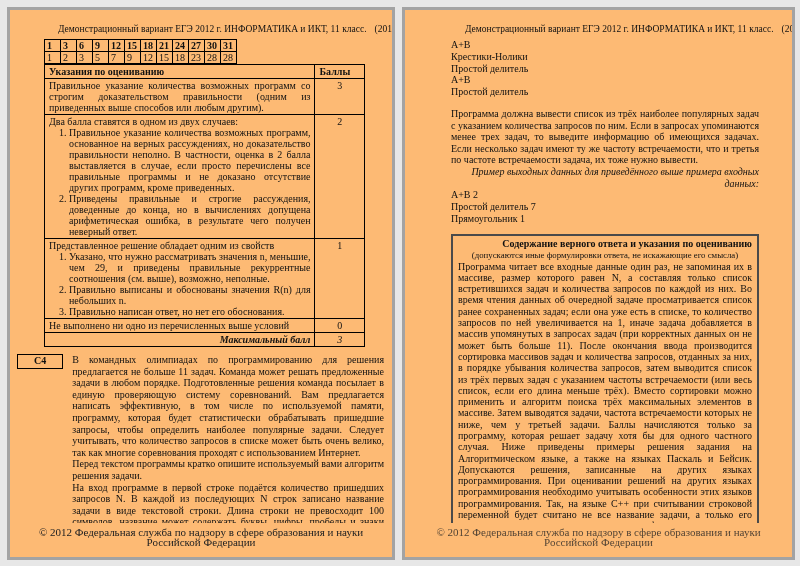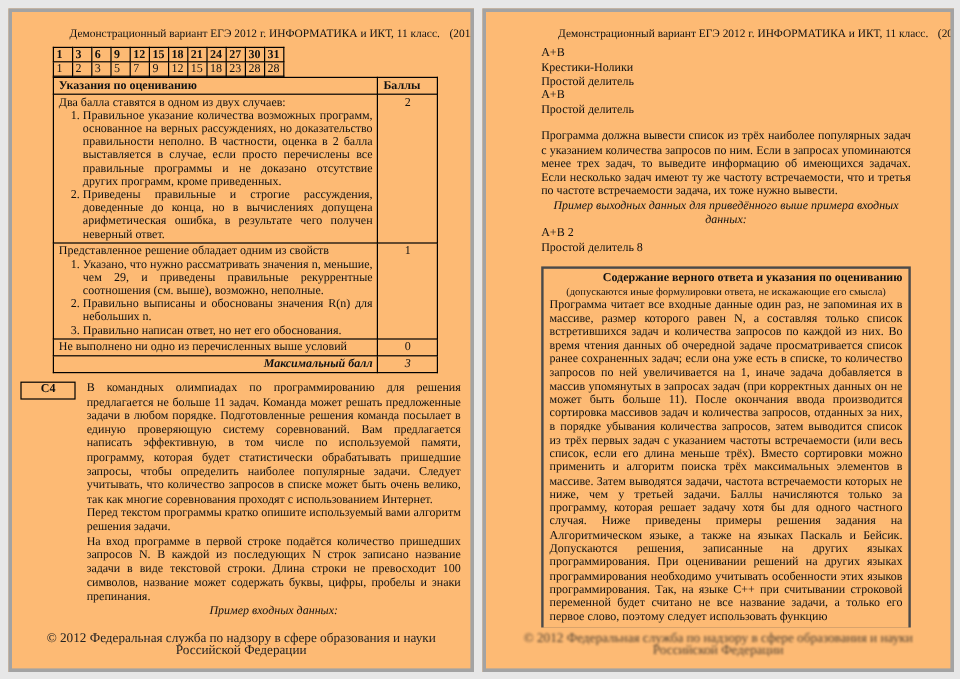--- a/index.html
+++ b/index.html
@@ -47,21 +47,21 @@
   .score-table tr.total td.pts{font-style:italic;border-top:1.5px solid #000;}
   
   .task{display:flex;margin:7px 0 0 -27px;}
   .task-label{
     flex:0 0 auto;border:1px solid #000;font-weight:bold;
     font-size:10px;line-height:12px;padding:0 16px;height:13px;
     margin-right:9px;text-align:center;
   }
   .task-body{flex:1 1 auto;}
   p.doc{margin:0;font-size:10px;line-height:11.6px;text-align:justify;}
-  p.noj{text-align:center;}
+  p.noj{text-align:right;}
   .it{font-style:italic;}
   .plain-lines div{font-size:10px;line-height:11.8px;}
   .gap10{height:10px;}
   
   .answer-box{
     border:2px solid #4a4a4a;margin-top:9px;padding:2px 5px 3px 5px;
   }
   .ab-title{text-align:right;font-weight:bold;font-size:10px;line-height:12px;}
   .ab-sub{text-align:center;font-size:8.8px;line-height:10px;}
   .ab-body{font-size:10px;line-height:11.3px;text-align:justify;margin-top:1px;}
@@ -118,20 +118,24 @@
       </tbody>
         </table>
 
       <table class="score-table">
         <tbody>
             <tr class="head">
           <td class="crit">Указания по оцениванию</td>
           <td class="pts">Баллы</td>
         </tr>
         <tr>
+          <td class="crit">Правильное указание количества возможных программ со строгим доказательством правильности (одним из приведенных выше способов или любым другим).</td>
+          <td class="pts">3</td>
+        </tr>
+        <tr>
           <td class="crit">
             <div>Два балла ставятся в одном из двух случаев:</div>
             <ol>
               <li>Правильное указание количества возможных программ, основанное на верных рассуждениях, но доказательство правильности неполно. В частности, оценка в 2 балла выставляется в случае, если просто перечислены все правильные программы и не доказано отсутствие других программ, кроме приведенных.</li>
               <li>Приведены правильные и строгие рассуждения, доведенные до конца, но в вычислениях допущена арифметическая ошибка, в результате чего получен неверный ответ.</li>
             </ol>
           </td>
           <td class="pts">2</td>
         </tr>
         <tr>
@@ -187,21 +191,22 @@
         <div>Простой делитель</div>
       </div>
 
       <div class="gap10"></div>
 
       <p class="doc">Программа должна вывести список из трёх наиболее популярных задач с указанием количества запросов по ним. Если в запросах упоминаются менее трех задач, то выведите информацию об имеющихся задачах. Если несколько задач имеют ту же частоту встречаемости, что и третья по частоте встречаемости задача, их тоже нужно вывести.</p>
       <p class="doc noj it">Пример выходных данных для приведённого выше примера входных данных:</p>
 
       <div class="plain-lines">
         <div>А+В 2</div>
-        <div>Простой делитель 8</div>
+        <div>Простой делитель 7</div>
+        <div>Прямоугольник 1</div>
       </div>
 
       <div class="answer-box">
         <div class="ab-title">Содержание верного ответа и указания по оцениванию</div>
         <div class="ab-sub">(допускаются иные формулировки ответа, не искажающие его смысла)</div>
         <div class="ab-body"><span>Программа читает все входные данные один раз, не запоминая их в массиве, размер которого равен N, а составляя только список встретившихся задач и количества запросов по каждой из них. Во время чтения данных об очередной задаче просматривается список ранее сохраненных задач; если она уже есть в списке, то количество запросов по ней увеличивается на 1, иначе задача добавляется в массив упомянутых в запросах задач (при корректных данных он не может быть больше 11). После окончания ввода производится сортировка массивов задач и количества запросов, отданных за них, в порядке убывания количества запросов, затем выводится список из трёх первых задач с указанием частоты встречаемости (или весь список, если его длина меньше трёх). Вместо сортировки можно применить и алгоритм поиска трёх максимальных элементов в массиве. Затем выводятся задачи, частота встречаемости которых не ниже, чем у третьей задачи. Баллы начисляются только за программу, которая решает задачу хотя бы для одного частного случая. Ниже приведены примеры решения задания на Алгоритмическом языке, а также на языках Паскаль и Бейсик. Допускаются решения, записанные на других языках программирования. При оценивании решений на других языках программирования необходимо учитывать особенности этих языков программирования. Так, на языке С++ при считывании строковой переменной будет считано не все название задачи, а только его первое слово, поэтому следует использовать функцию </span></div>
       </div>
 
     </div>
     <div class="pg-footer blurred">© 2012 Федеральная служба по надзору в сфере образования и науки Российской Федерации</div>

